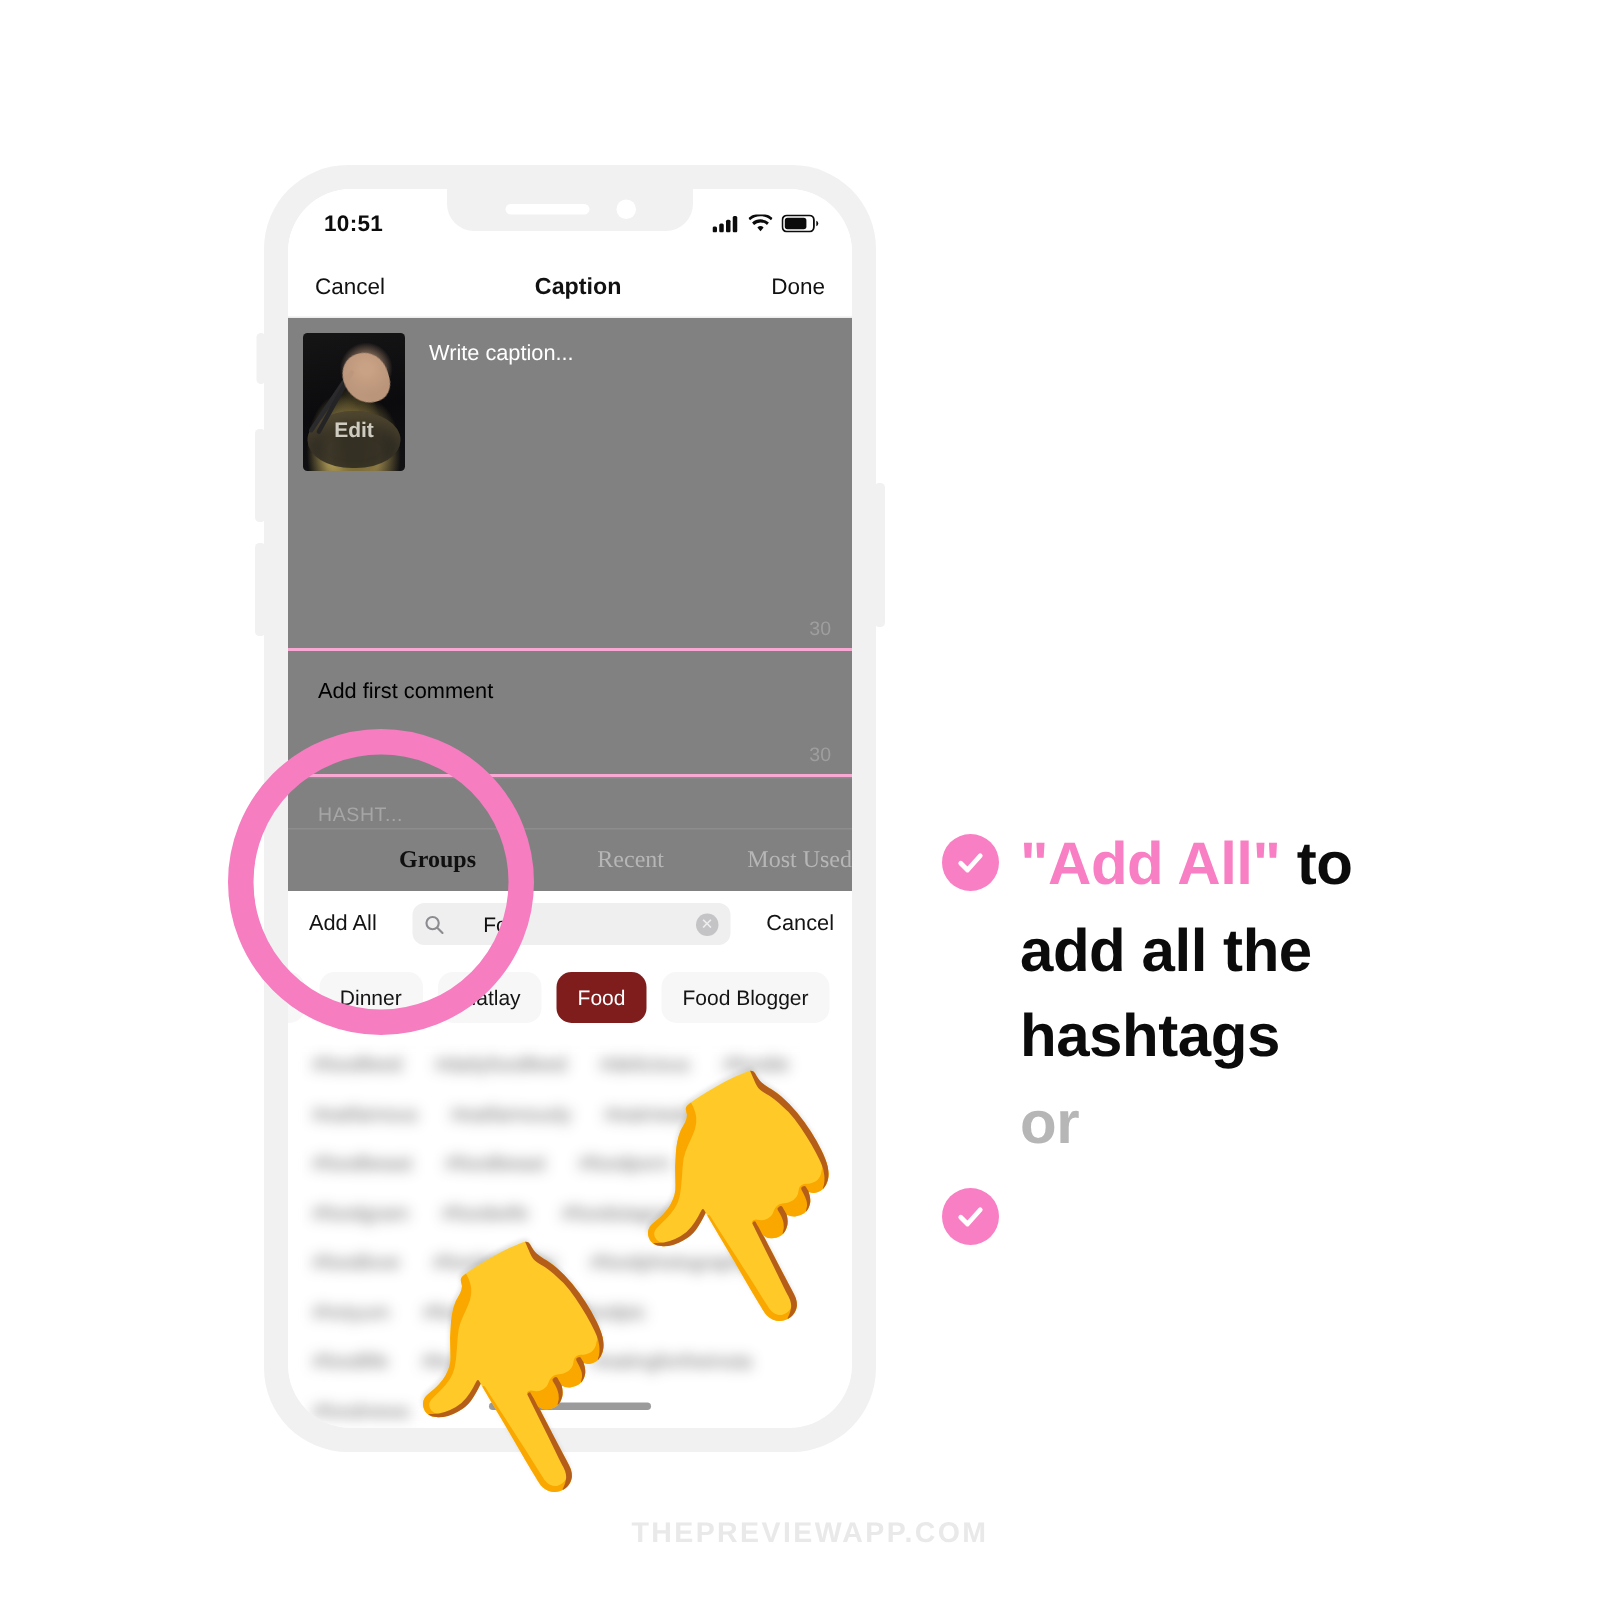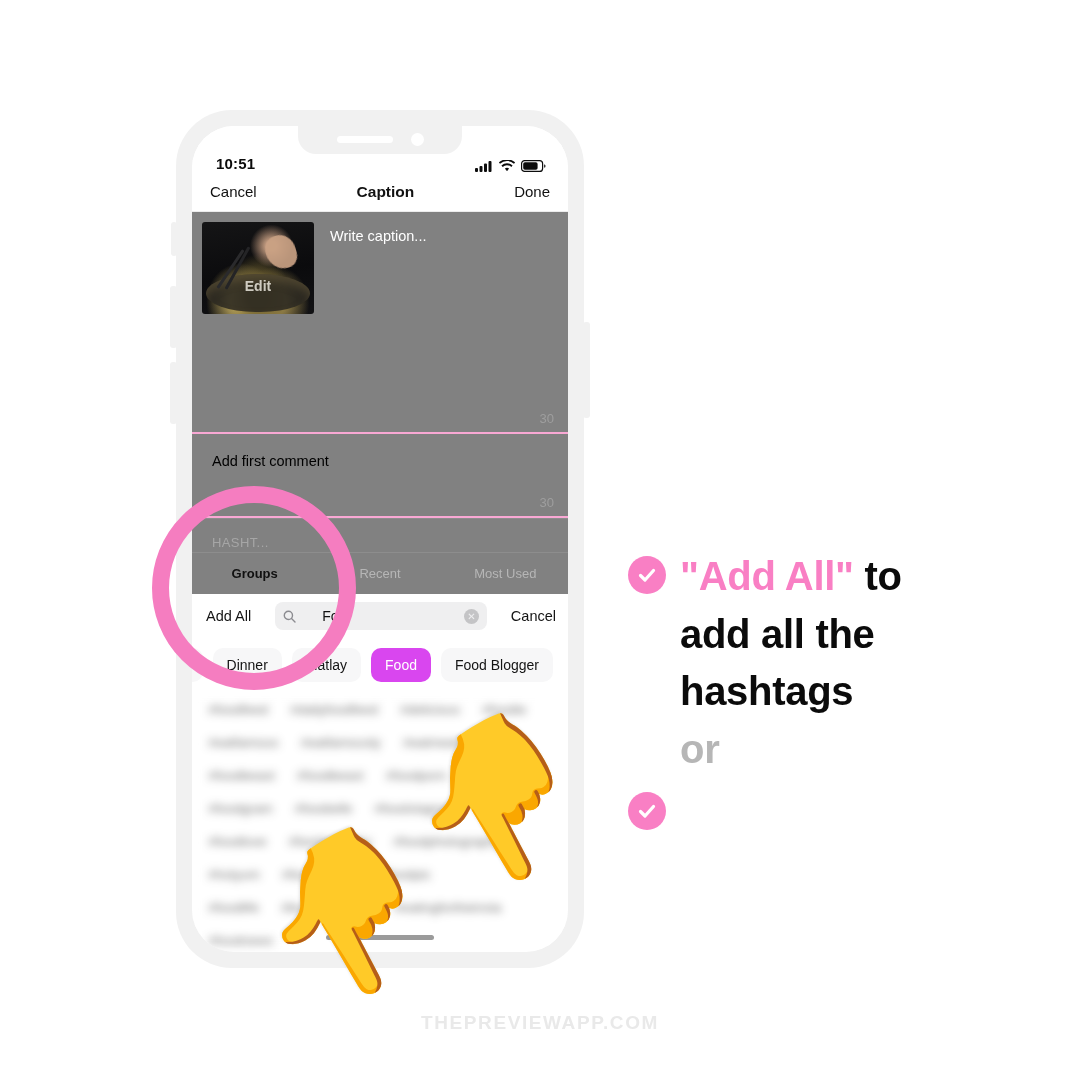--- a/index.html
+++ b/index.html
@@ -28,21 +28,21 @@
     position: absolute; left: 16px; top: 16px;
     width: 376px; height: 826px;
     background: #ffffff;
     border-radius: 42px;
     overflow: hidden;
   }
 
   
   #statusbar {
     position: relative; height: 46px; background: #ffffff;
-    display: flex; align-items: flex-end; justify-content: space-between;
+    display: flex; align-items: center; justify-content: space-between;
     padding: 0 22px 0 24px;
   }
   #status-time { font-size: 15px; font-weight: bold; color: #0c0c0c; letter-spacing: .2px; }
   #status-right { display: flex; align-items: center; gap: 6px; }
   .notch {
     position: absolute; left: 50%; top: -2px; transform: translateX(-50%);
     width: 164px; height: 30px; background: #f1f1f1;
     border-bottom-left-radius: 18px; border-bottom-right-radius: 18px;
     display: flex; align-items: center; justify-content: center; gap: 18px;
   }
@@ -54,21 +54,21 @@
     height: 40px; background: #ffffff; display: flex; align-items: center;
     justify-content: space-between; padding: 0 18px; border-bottom: 1px solid #ececec;
   }
   #navbar .nav-side { font-size: 15px; color: #111; }
   #nav-title { font-size: 15.5px; font-weight: bold; color: #111; }
 
   
   #dim { background: #818181; }
   #caption-row { display: flex; padding: 10px 12px 0 10px; height: 192px; }
   #thumb {
-    width: 112px; height: 92px; border-radius: 3px; position: relative; overflow: hidden;
+    width: 68px; height: 92px; border-radius: 3px; position: relative; overflow: hidden;
     background:
       radial-gradient(circle at 62% 26%, #caa184 0 5%, rgba(202,161,132,0) 22%),
       radial-gradient(ellipse at 50% 80%, #7a6a35 0 12%, rgba(122,106,53,0) 40%),
       radial-gradient(ellipse at 35% 86%, #b9a45c 0 10%, rgba(185,164,92,0) 34%),
       radial-gradient(ellipse at 66% 88%, #8e7c46 0 10%, rgba(142,124,70,0) 32%),
       linear-gradient(170deg, #151516 0%, #0b0b0d 55%, #121214 100%);
     flex: none;
   }
   #thumb .hand {
     position: absolute; right: 16%; top: 14%; width: 30px; height: 34px;
@@ -104,21 +104,21 @@
   }
   #hash-label {
     height: 34px; display: flex; align-items: flex-end; padding: 0 0 2px 20px;
     font-size: 13px; color: #a6a6a6; letter-spacing: .4px;
     border-top: 1px solid #8d8d8d;
   }
   #tabs {
     height: 42px; display: flex; align-items: center;
     border-top: 1px solid #8d8d8d;
   }
-  #tabs .tab { flex: 1; text-align: center; font-size: 13px; color: #b6b6b6; }
+  #tabs .tab { flex: 1; text-align: right; font-size: 16px; color: #b6b6b6; font-family: Liberation Serif, serif; }
   #tabs .tab.active { color: #101010; font-weight: bold; }
 
   
   #searchrow {
     height: 44px; background: #fff; display: flex; align-items: center;
     padding: 0 12px 0 14px; gap: 24px;
   }
   #add-all { font-size: 14.5px; color: #141414; white-space: nowrap; }
   #searchfield {
     flex: 1; height: 28px; background: #efeff0; border-radius: 8px;
@@ -134,21 +134,21 @@
 
   
   #chips {
     height: 54px; background: #fff; display: flex; align-items: center;
     gap: 10px; padding: 0 0 0 0; overflow: hidden; margin-left: -26px;
   }
   .chip {
     background: #f7f7f8; border-radius: 10px; padding: 9px 14px;
     font-size: 14px; font-weight: normal; color: #141414; white-space: nowrap; flex: none;
   }
-  .chip.selected { background: #d946ef; color: #ffffff; }
+  .chip.selected { background: #7f1d1d; color: #ffffff; }
 
   
   #hashlist {
     padding: 10px 16px 0 16px; background: #fff;
     filter: blur(4.2px); opacity: .72;
   }
   .hrow { display: flex; gap: 22px; margin-bottom: 18px; }
   .htag { font-size: 13.5px; color: #3b3b3b; white-space: nowrap; }
 
   #home-indicator {

